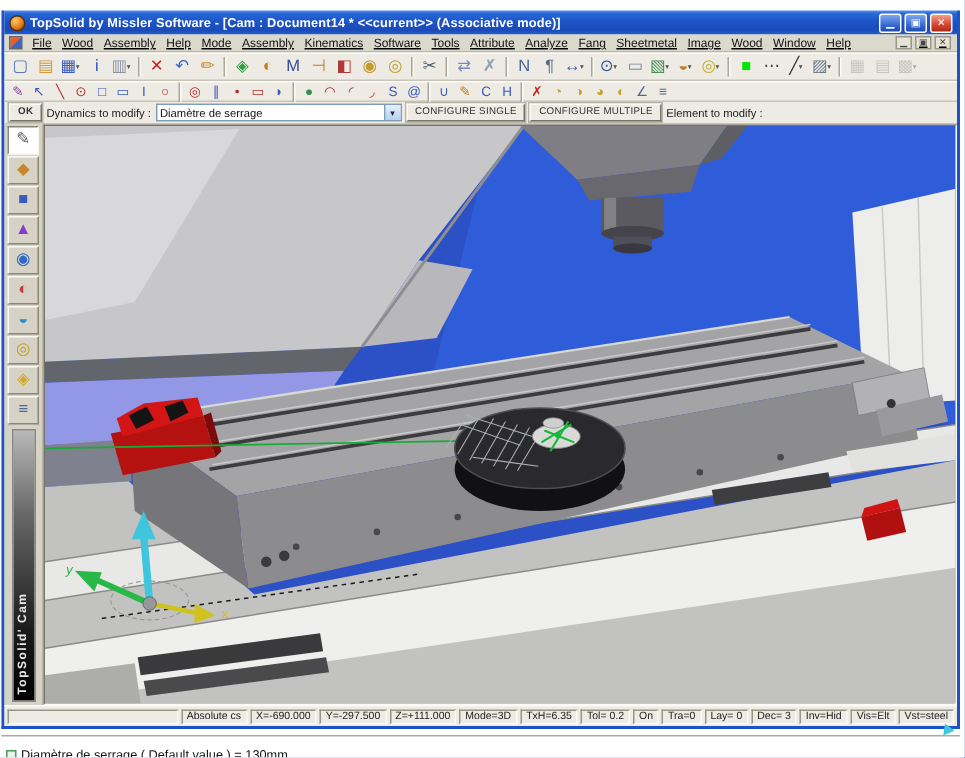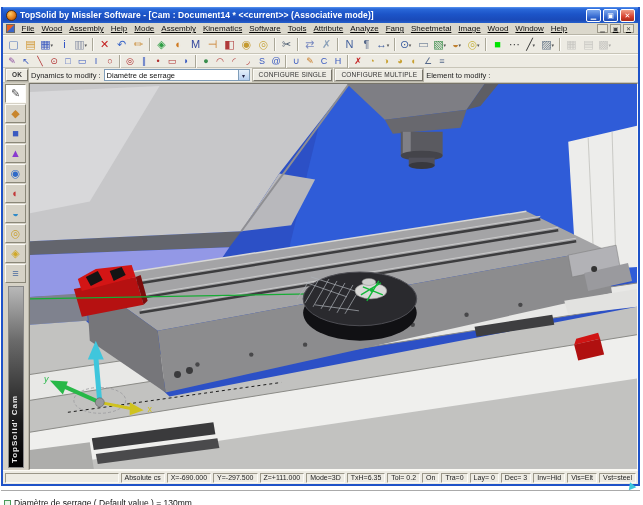--- a/index.html
+++ b/index.html
@@ -36,21 +36,21 @@
   .caret{font-size:5px;color:#555;margin-left:-2px;width:6px;text-align:center;}
   .tbsep{width:2px;height:13px;border-left:1px solid #AAA798;border-right:1px solid #FBFAF5;margin:0 2px;}
   .dim{opacity:.45;}
   
   .parambar{height:15px;flex:0 0 15px;display:flex;align-items:center;gap:3px;background:#EDEBE3;
     border-bottom:1px solid #C8C5B8;padding:0 3px;}
   .xpbtn{height:12px;font-size:6.5px;letter-spacing:.2px;color:#333;background:#EDEBE3;padding:0 5px;
     border:1px solid;border-color:#FBFAF5 #77746A #77746A #FBFAF5;box-shadow:0 0 0 1px #B8B5A8;line-height:1;}
   .xpbtn.ok{width:22px;font-weight:bold;}
   .plabel{font-size:7.5px;color:#222;white-space:nowrap;}
-  .combo{width:146px;height:12px;background:#fff;border:1px solid #7F9DB9;display:flex;align-items:center;}
+  .combo{width:164px;height:12px;background:#fff;border:1px solid #7F9DB9;display:flex;align-items:center;}
   .combo-val{flex:1;font-size:7.5px;color:#111;padding-left:2px;white-space:nowrap;overflow:hidden;}
   .combo-btn{width:11px;height:10px;margin-right:0;display:flex;align-items:center;justify-content:center;
     background:linear-gradient(180deg,#E6F0FA,#B8D0F0);border-left:1px solid #7F9DB9;font-size:6px;color:#224;}
   
   .main{flex:1;display:flex;min-height:0;}
   .leftcol{width:26px;flex:0 0 26px;background:#D6D2C6;display:flex;flex-direction:column;align-items:center;border-right:1px solid #B8B5A8;}
   .sbtn{width:21px;height:19px;margin-top:1px;display:flex;align-items:center;justify-content:center;
     border:1px solid;border-color:#FBFAF5 #8A8778 #8A8778 #FBFAF5;background:#D6D2C6;}
   .sbtn.active{background:#FFF;border-color:#8A8778 #FBFAF5 #FBFAF5 #8A8778;}
   .sbtn .glyph{font-size:11px;}

